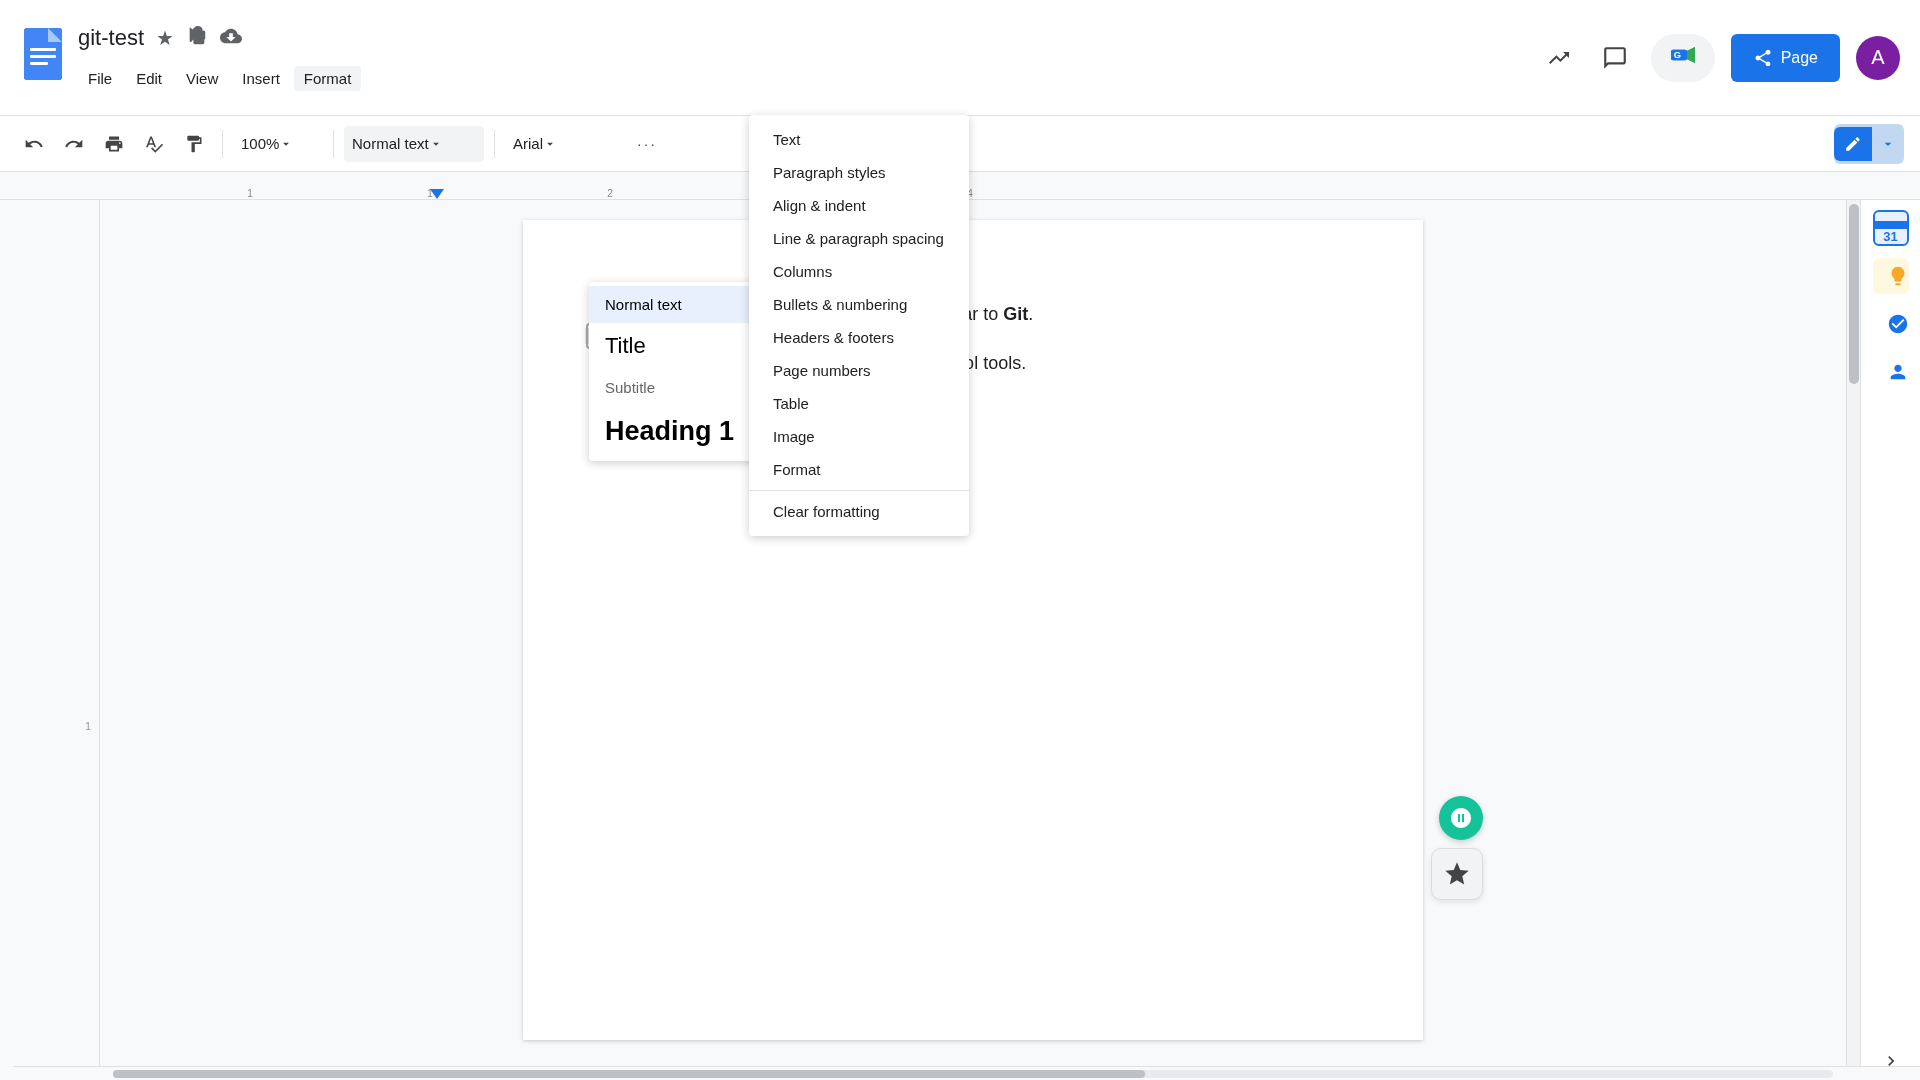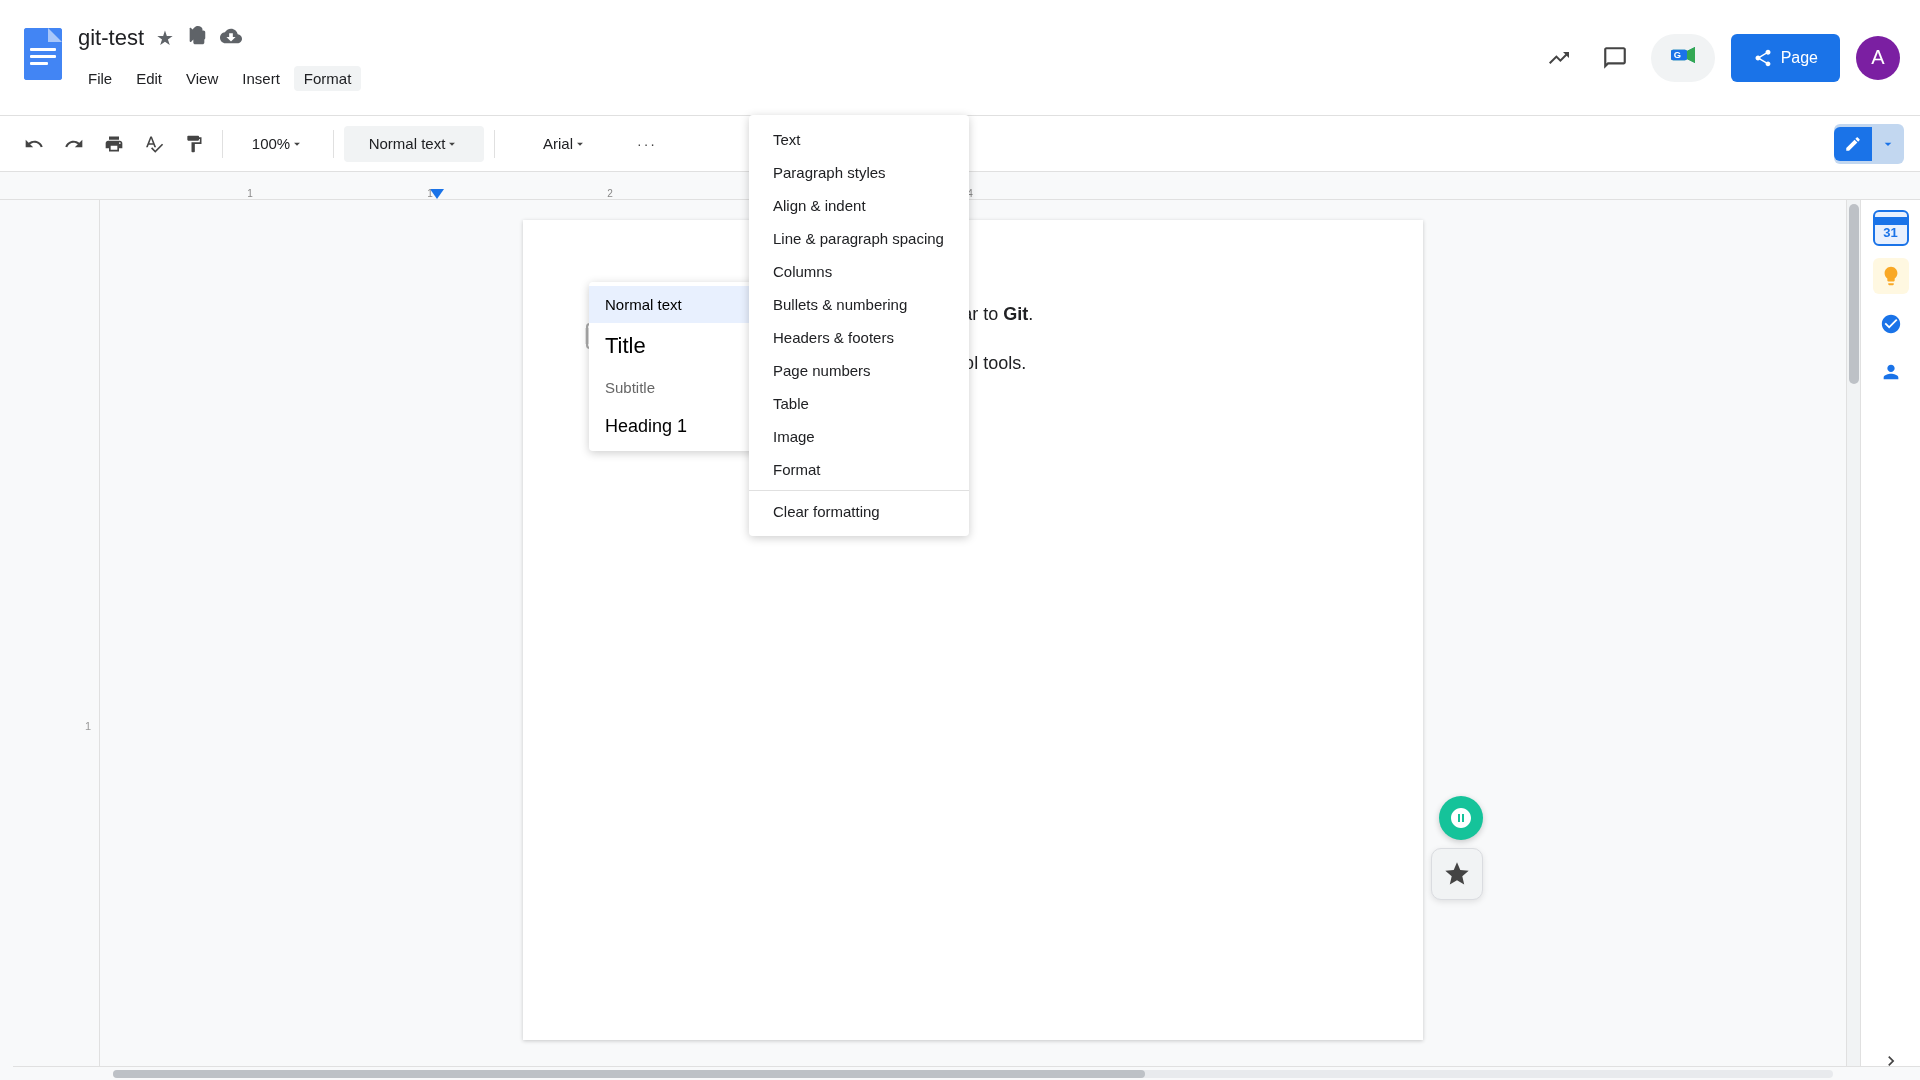--- a/index.html
+++ b/index.html
@@ -137,21 +137,20 @@
       display: flex;
       align-items: center;
       border-radius: 4px;
       padding: 0 8px;
       height: 36px;
       cursor: pointer;
       border: none;
       background: transparent;
       font-size: 15px;
       color: #202124;
-      justify-content: center;
     }
     .zoom-select { min-width: 90px; }
     .style-select { min-width: 140px; }
     .font-select { min-width: 120px; }
     .edit-mode-btn {
       margin-left: auto;
       display: flex;
       align-items: center;
       gap: 0;
       background: #c2d7f0;
@@ -302,21 +301,21 @@
       align-items: center;
       padding-top: 10px;
       gap: 12px;
     }
     .rp-icon {
       width: 44px;
       height: 44px;
       border-radius: 8px;
       display: flex;
       align-items: center;
-      justify-content: center;
+      justify-content: flex-end;
       cursor: pointer;
       font-size: 22px;
     }
     .rp-chevron {
       margin-top: auto;
       margin-bottom: 20px;
       color: #444;
       font-size: 20px;
       cursor: pointer;
     }
@@ -656,14 +655,14 @@
   <div class="format-menu-item">Image</div>
   <div class="format-menu-item">Format</div>
   <div style="border-top:1px solid #e0e0e0; margin:4px 0;"></div>
   <div class="format-menu-item">Clear formatting</div>
 </div>
 
 <div class="style-dropdown">
   <div class="style-dropdown-item selected" style="font-size:15px;">Normal text</div>
   <div class="style-dropdown-item" style="font-size:22px; font-weight:400;">Title</div>
   <div class="style-dropdown-item" style="font-size:15px; color:#666;">Subtitle</div>
-  <div class="style-dropdown-item" style="font-size:18px; font-weight:normal;">Heading 1</div>
+  <div class="style-dropdown-item" style="font-size:27px; font-weight:bold;">Heading 1</div>
 </div>
 
 </body></html>

